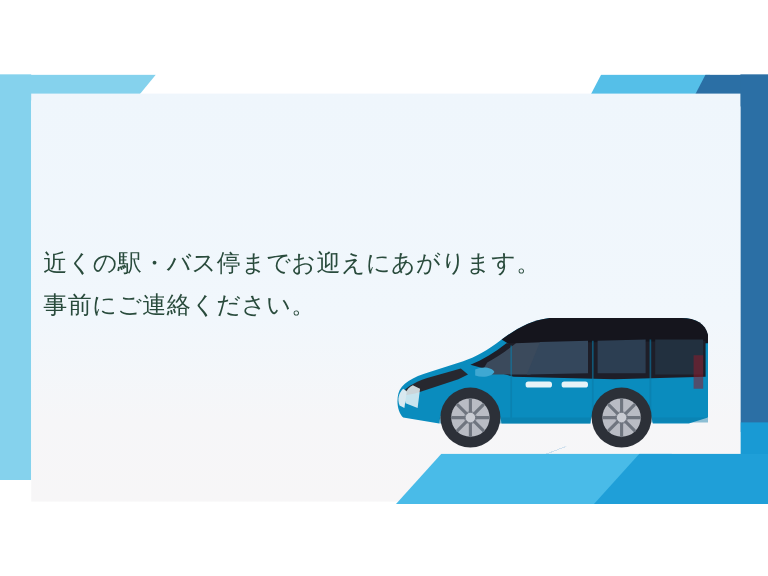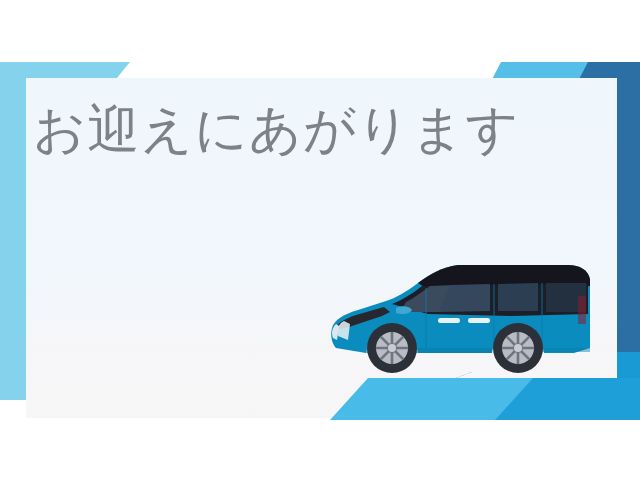--- a/index.html
+++ b/index.html
@@ -234,15 +234,16 @@
         <line x1="196" y1="96" x2="206.6" y2="106.6"></line>
         <line x1="196" y1="96" x2="196" y2="111"></line>
         <line x1="196" y1="96" x2="185.4" y2="106.6"></line>
         <line x1="196" y1="96" x2="181" y2="96"></line>
         <line x1="196" y1="96" x2="185.4" y2="85.4"></line>
       </g>
       <circle cx="196" cy="96" r="4" fill="#c9ccd3"></circle>
     </g>
   </svg>
 
-  <div id="headline">お迎えにあがります</div>
+  <div id="subtext">近くの駅・バス停までお迎えにあがります。
+事前にご連絡ください。</div>
 
 </div>
 
 </body></html>

